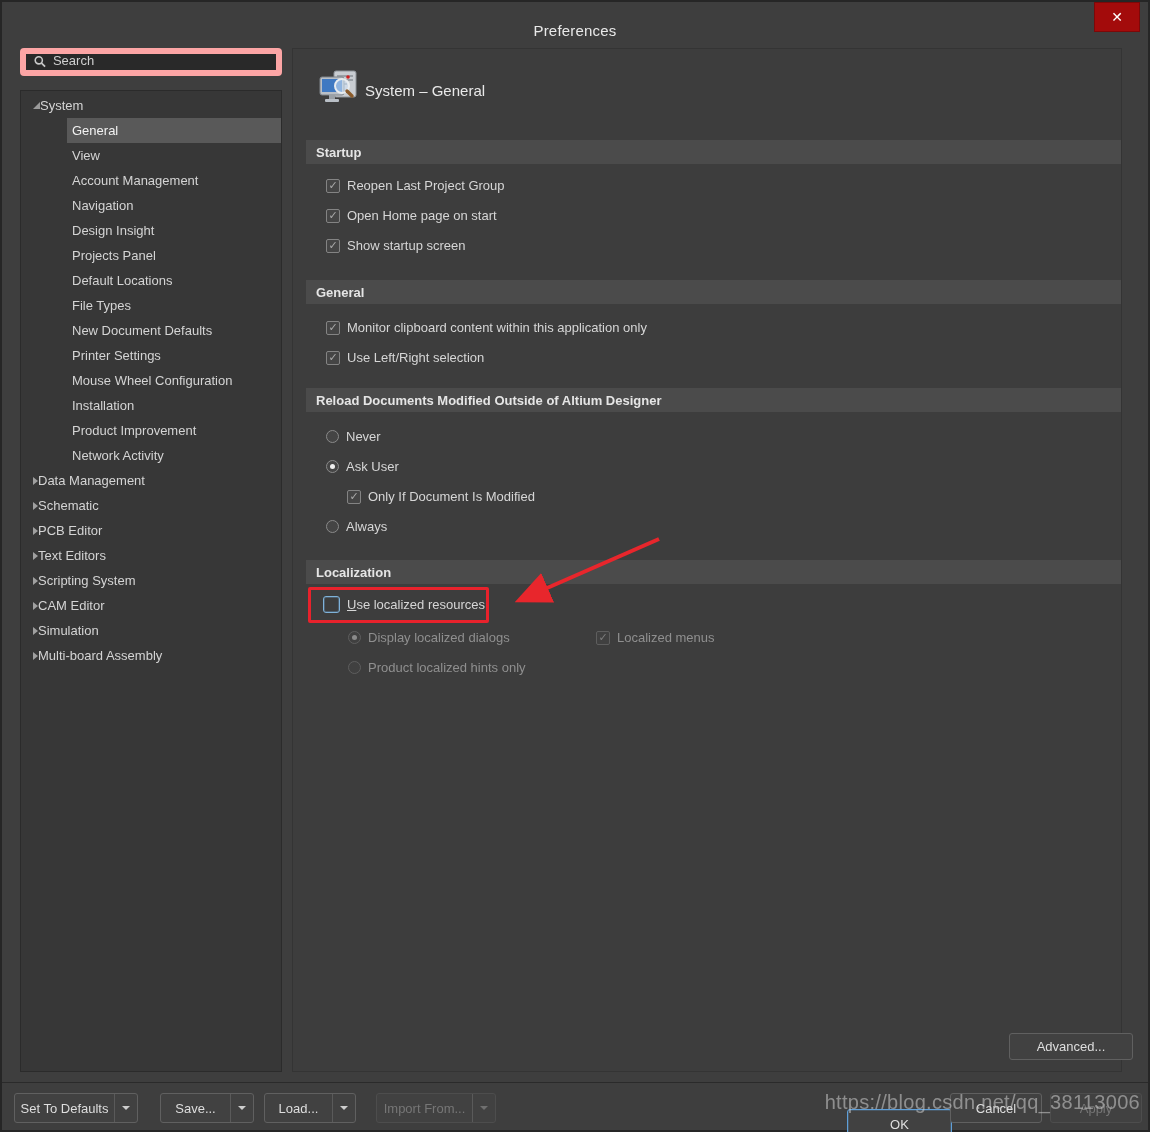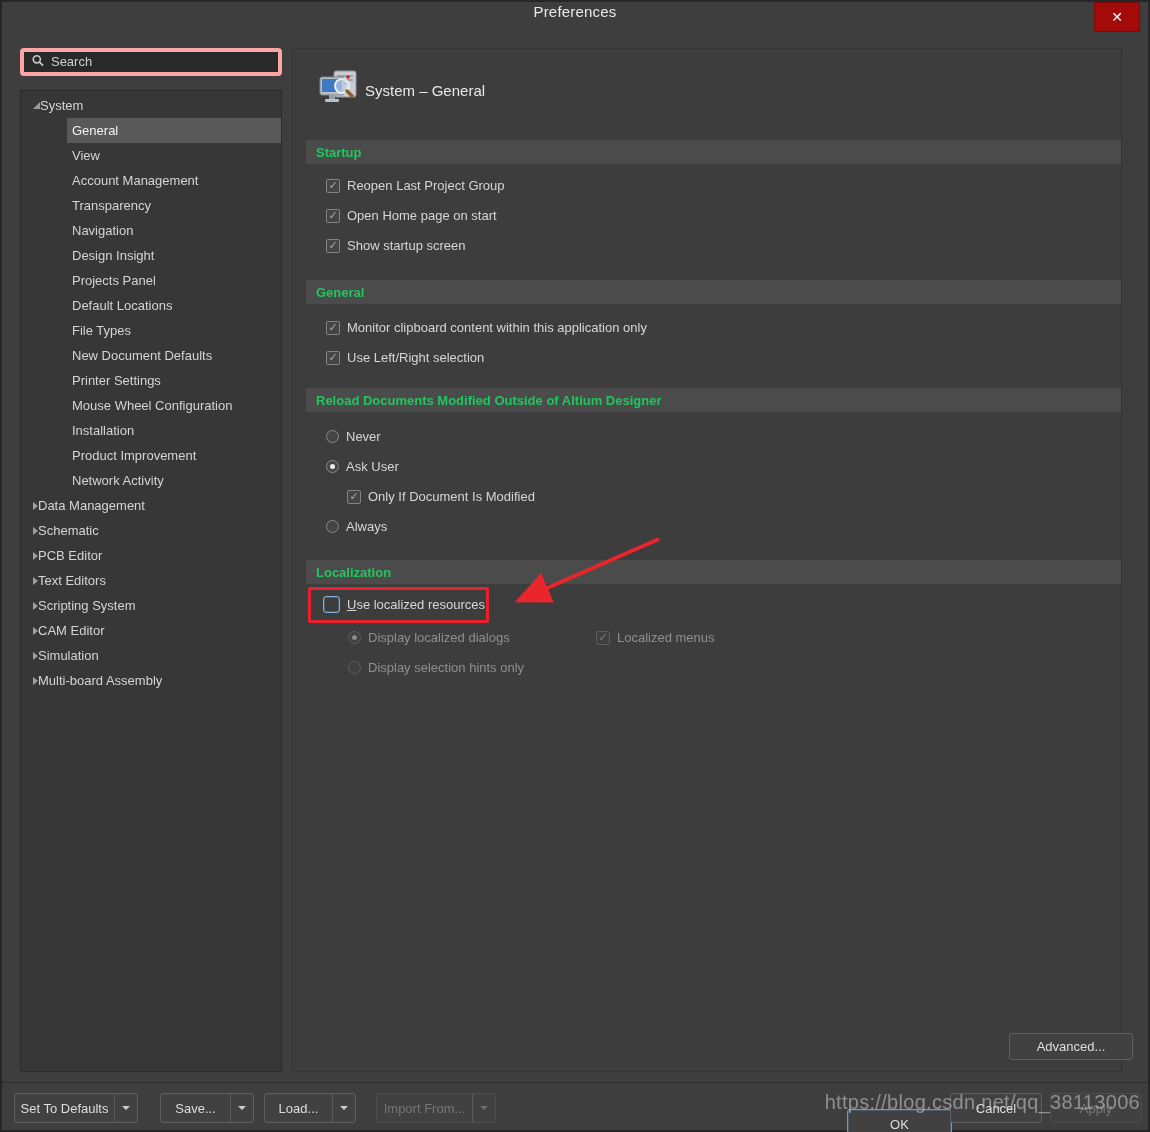--- a/index.html
+++ b/index.html
@@ -8,35 +8,35 @@
     font-family:"Liberation Sans","DejaVu Sans",sans-serif;
     background:#3e3e3e; color:#d6d6d6; overflow:hidden; position:relative;
   }
   #window {
     position:absolute; inset:0; background:#3e3e3e;
     border:2px solid #262626; 
   }
   
   .titlebar { position:absolute; left:0; top:0; right:0; height:40px; }
   .titlebar .title {
-    position:absolute; left:0; right:0; top:1px; text-align:center;
+    position:absolute; left:0; right:0; top:20px; text-align:center;
     font-size:15px; color:#e9e9e9; letter-spacing:.2px;
   }
   .close-btn {
     position:absolute; top:0; right:8px; width:46px; height:30px;
     background:#a30b0b; border:1px solid #7d0808; display:flex;
     align-items:center; justify-content:center; color:#fff;
     font-size:14px; font-weight:bold; cursor:pointer;
   }
   
   .sidebar { position:absolute; left:18px; top:46px; width:262px; height:1024px; }
   .searchbox {
     position:absolute; left:0; top:0; width:262px; height:28px;
-    background:#292929; border:4px solid #fca5a5; border-radius:4px;
-    display:flex; align-items:flex-start; padding:2px 8px; gap:7px;
+    background:#292929; border:6px solid #fca5a5; border-radius:4px;
+    display:flex; align-items:flex-end; padding:2px 8px; gap:7px;
   }
   .searchbox input {
     background:transparent; border:none; outline:none; color:#cfcfcf;
     font-size:13px; width:100%; font-family:inherit;
   }
   .searchbox input::placeholder { color:#cfcfcf; opacity:1; }
   .tree {
     position:absolute; left:0; top:42px; width:262px; height:982px;
     background:#373737; border:1px solid #2b2b2b; overflow:hidden;
     padding-top:2px;
@@ -52,21 +52,21 @@
   }
   .glyph-exp { width:0; height:0; border-left:7px solid transparent; border-bottom:7px solid #9a9a9a; }
   .glyph-col { width:0; height:0; border-top:4px solid transparent; border-bottom:4px solid transparent; border-left:5px solid #a0a0a0; }
   
   .main { position:absolute; left:290px; top:46px; width:830px; height:1024px; background:#3d3d3d; border:1px solid #343434; }
   .page-header-title { position:absolute; left:72px; top:33px; font-size:15px; color:#e8e8e8; }
   .page-header-icon { position:absolute; left:25px; top:20px; }
   .secbar {
     position:absolute; left:13px; right:0; height:24px; background:#4b4b4b;
     display:flex; align-items:center; padding-left:10px;
-    font-size:13px; font-weight:bold; color:#22c55e;
+    font-size:13px; font-weight:bold; color:#e5e5e5;
   }
   .row { position:absolute; display:flex; align-items:center; gap:7px; font-size:13px; color:#d6d6d6; }
   .row.disabled { color:#8f8f8f; }
   
   .cb {
     width:14px; height:14px; background:#454545; border:1px solid #848484;
     border-radius:2px; display:inline-flex; align-items:center; justify-content:center;
     cursor:pointer; flex:0 0 auto;
   }
   .cb .tick { font-size:11px; line-height:1; color:#ababab; margin-top:-1px; }
@@ -138,23 +138,20 @@
           <span>System</span>
         </div>
         <div class="tree-row child selected">
           <span>General</span>
         </div>
         <div class="tree-row child">
           <span>View</span>
         </div>
         <div class="tree-row child">
           <span>Account Management</span>
-        </div>
-        <div class="tree-row child">
-          <span>Transparency</span>
         </div>
         <div class="tree-row child">
           <span>Navigation</span>
         </div>
         <div class="tree-row child">
           <span>Design Insight</span>
         </div>
         <div class="tree-row child">
           <span>Projects Panel</span>
         </div>
@@ -318,21 +315,21 @@
     <div class="row disabled" style="left:303px; top:581px">
       <span class="cb checked disabled">
           <span class="tick">✓</span>
         </span>
       <span>Localized menus</span>
     </div>
     <div class="row disabled" style="left:55px; top:611px">
       <span class="rb disabled">
           <span class="dot"></span>
         </span>
-      <span>Display selection hints only</span>
+      <span>Product localized hints only</span>
     </div>
 
     <button class="btn" style="left:716px; top:984px; width:124px; height:27px;">Advanced...</button>
   </div>
 
   <div class="red-rect"></div>
   <svg class="arrow-svg" width="175" height="88" viewBox="0 0 175 88">
     <defs>
       <marker id="ah" markerWidth="9" markerHeight="8" refX="7" refY="4" orient="auto">
         <path d="M0,0 L9,4 L0,8 Z" fill="#e8262c"></path>

